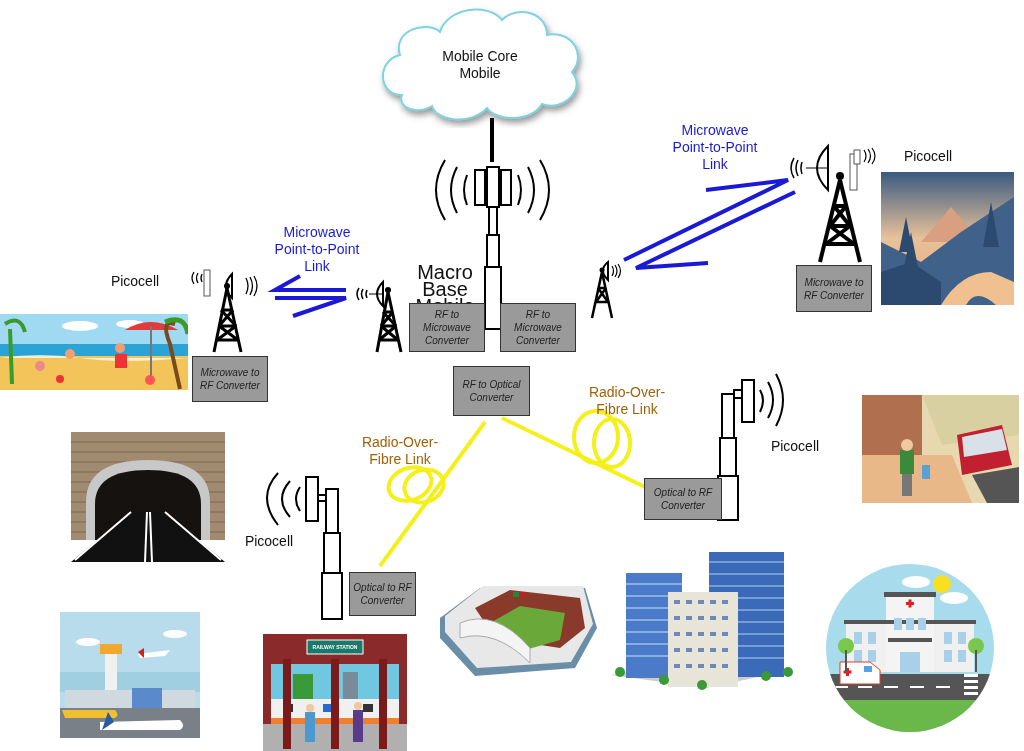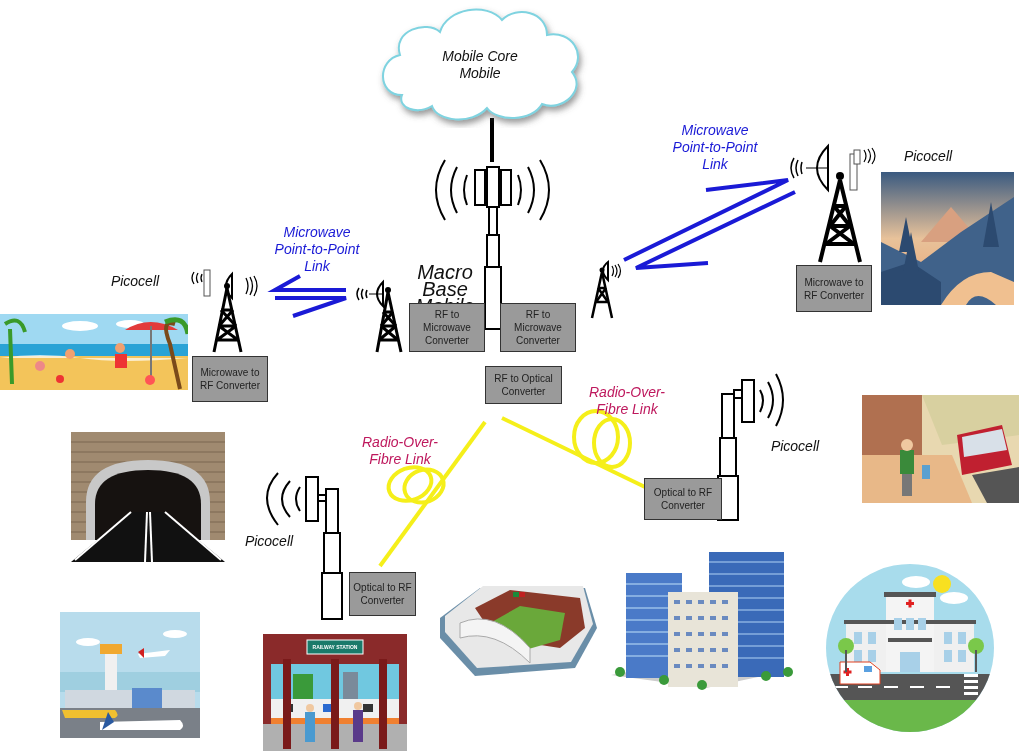--- a/index.html
+++ b/index.html
@@ -1,21 +1,21 @@
 <!DOCTYPE html>
 <html><head>
 <meta charset="utf-8">
 <style>
   html,body{margin:0;padding:0;background:#fff;}
   body{width:1024px;height:751px;position:relative;overflow:hidden;font-family:"Liberation Sans",sans-serif;}
   .abs{position:absolute;}
-  .lbl{position:absolute;font-size:14px;color:#111;line-height:17px;text-align:center;font-style:italic;}
+  .lbl{position:absolute;font-size:14px;color:#111;line-height:17px;text-align:center;}
   .blue{color:#1a1ad6;}
-  .orange{color:#be185d;}
-  .box{position:absolute;background:#9a9a9a;border:1.5px solid #333;font-size:10px;color:#222;text-align:center;display:flex;align-items:center;justify-content:center;line-height:13px;box-sizing:border-box;}
+  .orange{color:#a16207;}
+  .box{position:absolute;background:#9a9a9a;border:1.5px solid #333;font-size:10px;color:#222;text-align:center;display:flex;align-items:center;justify-content:center;line-height:13px;box-sizing:border-box;font-style:italic;}
   svg.full{position:absolute;left:0;top:0;}
   .scene{position:absolute;overflow:hidden;}
 </style>
 </head>
 <body>
 
 <svg class="full" width="1024" height="751">
 
   <line x1="492" y1="118" x2="492" y2="162" stroke="#000" stroke-width="4"></line>
 
@@ -85,21 +85,21 @@
       <div>Converter</div>
     </div>
 </div>
 <div class="box" style="left:500px;top:303px;width:76px;height:49px;">
   <div>
       <div>RF to</div>
       <div>Microwave</div>
       <div>Converter</div>
     </div>
 </div>
-<div class="box" style="left:453px;top:366px;width:77px;height:38px;margin-left:32px;">
+<div class="box" style="left:453px;top:366px;width:77px;height:50px;">
   <div>
       <div>RF to Optical</div>
       <div>Converter</div>
     </div>
 </div>
 
 <svg class="abs" style="left:355px;top:272px" width="55" height="82">
   <g fill="none" stroke="#000" stroke-width="1.5">
       <path d="M4,16 Q0,22 4,28"></path>
       <path d="M8,17 Q5,22 8,27"></path>

